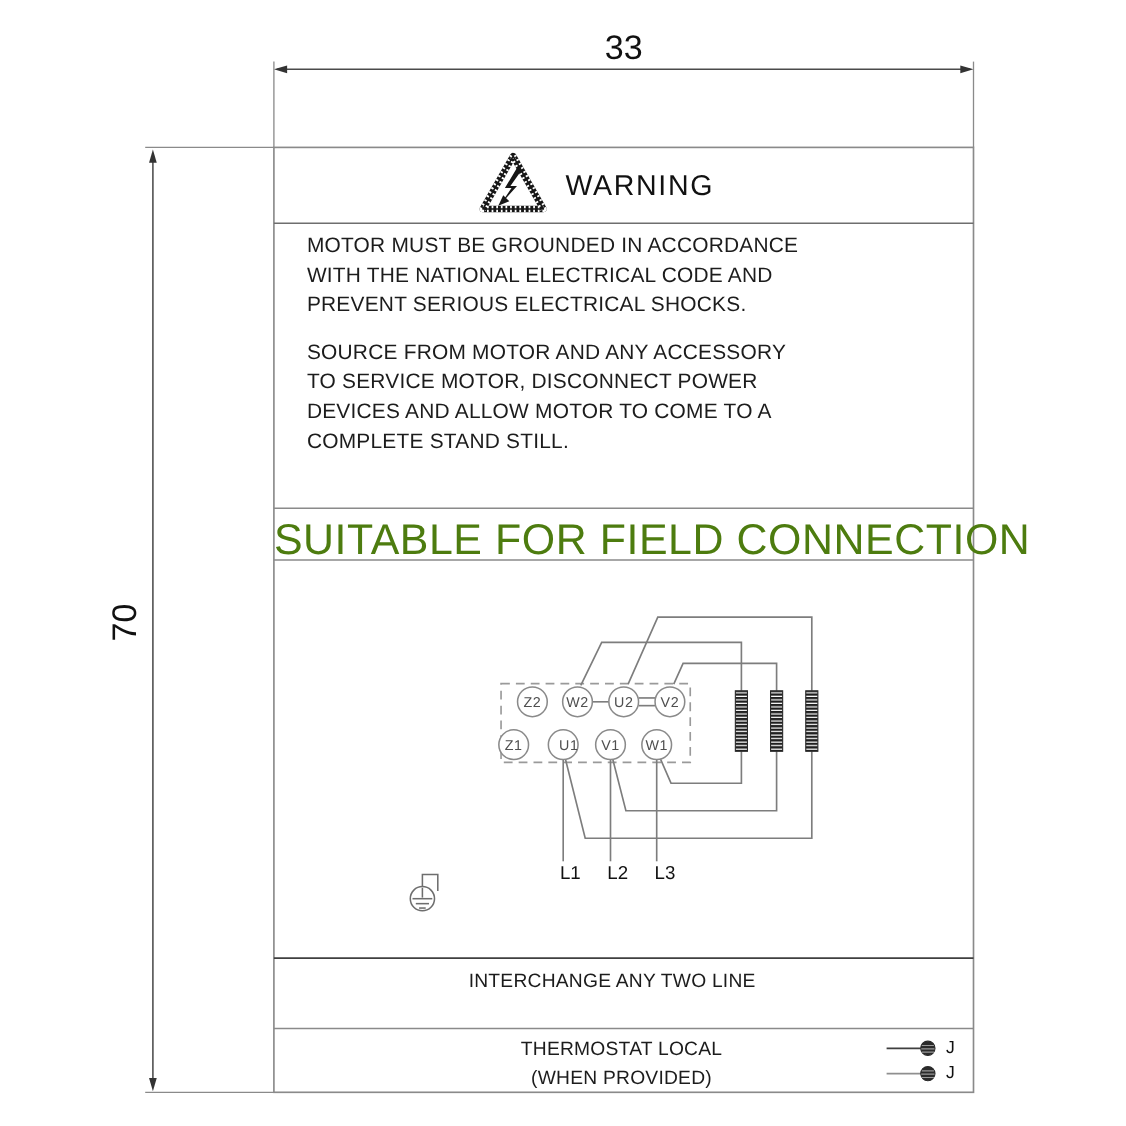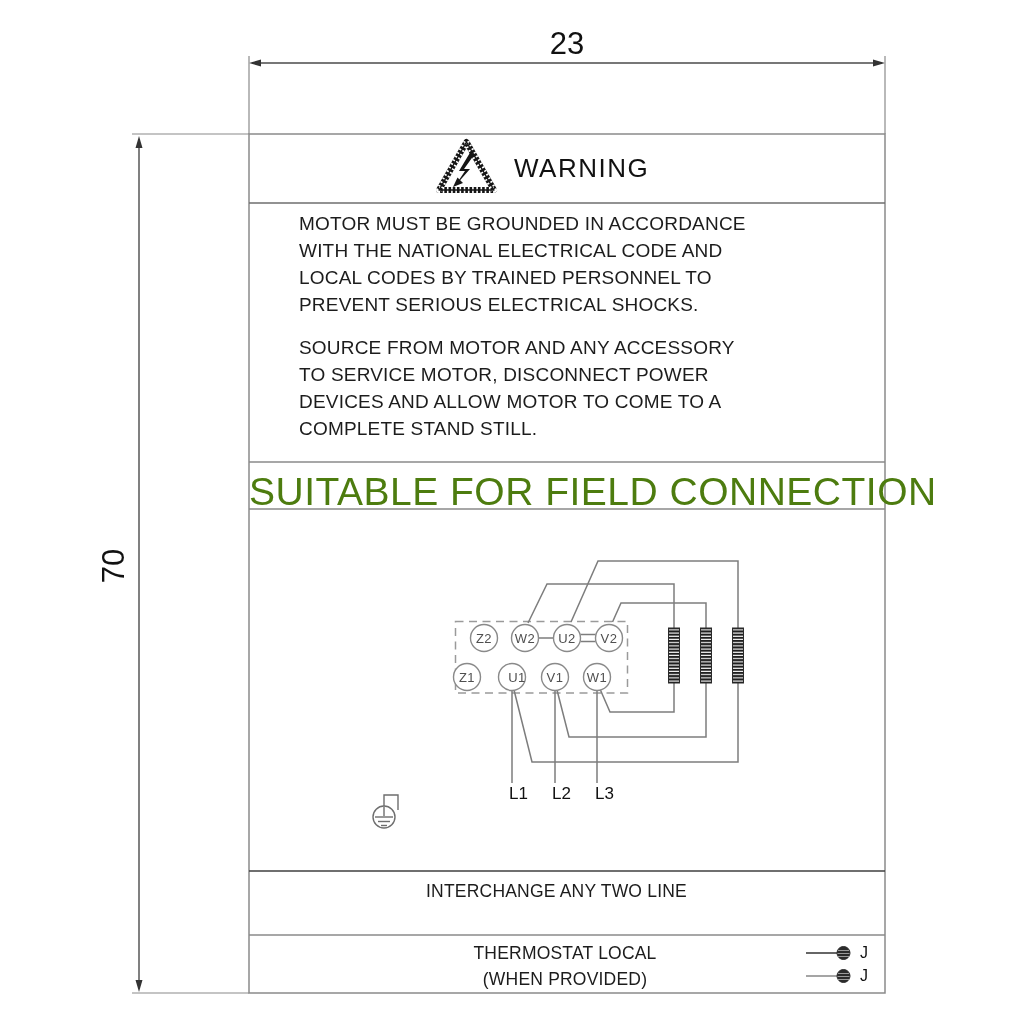--- a/index.html
+++ b/index.html
@@ -10,21 +10,21 @@
     font-family:"Liberation Sans", sans-serif;
     color:#1a1a1a;
     overflow:hidden;
   }
   #drawing{position:absolute;left:0;top:0;}
   .abs{position:absolute;white-space:nowrap;}
   .ctr{transform:translate(-50%,-50%);}
   .dim-text{font-size:31px;color:#111;}
   .dim-text.vert{transform:translate(-50%,-50%) rotate(-90deg);}
   .warn-title{font-size:26px;letter-spacing:1.5px;color:#111;}
-  .body-text{font-size:19px;line-height:27px;color:#1c1c1c;letter-spacing:.2px;margin-left:20px;}
+  .body-text{font-size:19px;line-height:27px;color:#1c1c1c;letter-spacing:.2px;}
   .body-text .para{margin:0 0 16px 0;}
   .section-title{font-size:39px;color:#4d7c0f;letter-spacing:.5px;text-align:center;}
   .note{font-size:17.5px;line-height:26px;color:#1c1c1c;text-align:center;letter-spacing:.2px;}
   .term-label{font-size:13px;color:#4f4f4f;letter-spacing:.5px;}
   .line-label{font-size:17px;color:#111;padding-left:11px;}
   .j-label{font-size:16px;color:#111;}
 </style>
 </head>
 <body>
 
@@ -141,31 +141,30 @@
       </g>
       <g>
         <circle cx="843.5" cy="976" r="6.5" fill="#2b2b2b" stroke="#2b2b2b"></circle>
         <line x1="838" y1="973.5" x2="849" y2="973.5" stroke="#9a9a9a" stroke-width="1"></line>
         <line x1="837.5" y1="976.5" x2="849.5" y2="976.5" stroke="#9a9a9a" stroke-width="1"></line>
         <line x1="838" y1="979.5" x2="849" y2="979.5" stroke="#9a9a9a" stroke-width="1"></line>
       </g>
     </g>
   </svg>
 
-  <span class="abs ctr dim-text" style="left:567px;top:44px;">23</span>
+  <span class="abs ctr dim-text" style="left:567px;top:44px;">33</span>
 
   <span class="abs dim-text vert" style="left:114px;top:566px;">70</span>
 
   <span class="abs warn-title" style="left:514px;top:153px;">WARNING</span>
 
   <div class="abs body-text" style="left:279px;top:210px;width:590px;">
     <div class="para">
       <div>MOTOR MUST BE GROUNDED IN ACCORDANCE</div>
       <div>WITH THE NATIONAL ELECTRICAL CODE AND</div>
-      <div>LOCAL CODES BY TRAINED PERSONNEL TO</div>
       <div>PREVENT SERIOUS ELECTRICAL SHOCKS.</div>
     </div>
     <div class="para">
       <div>SOURCE FROM MOTOR AND ANY ACCESSORY</div>
       <div>TO SERVICE MOTOR, DISCONNECT POWER</div>
       <div>DEVICES AND ALLOW MOTOR TO COME TO A</div>
       <div>COMPLETE STAND STILL.</div>
     </div>
   </div>
 

